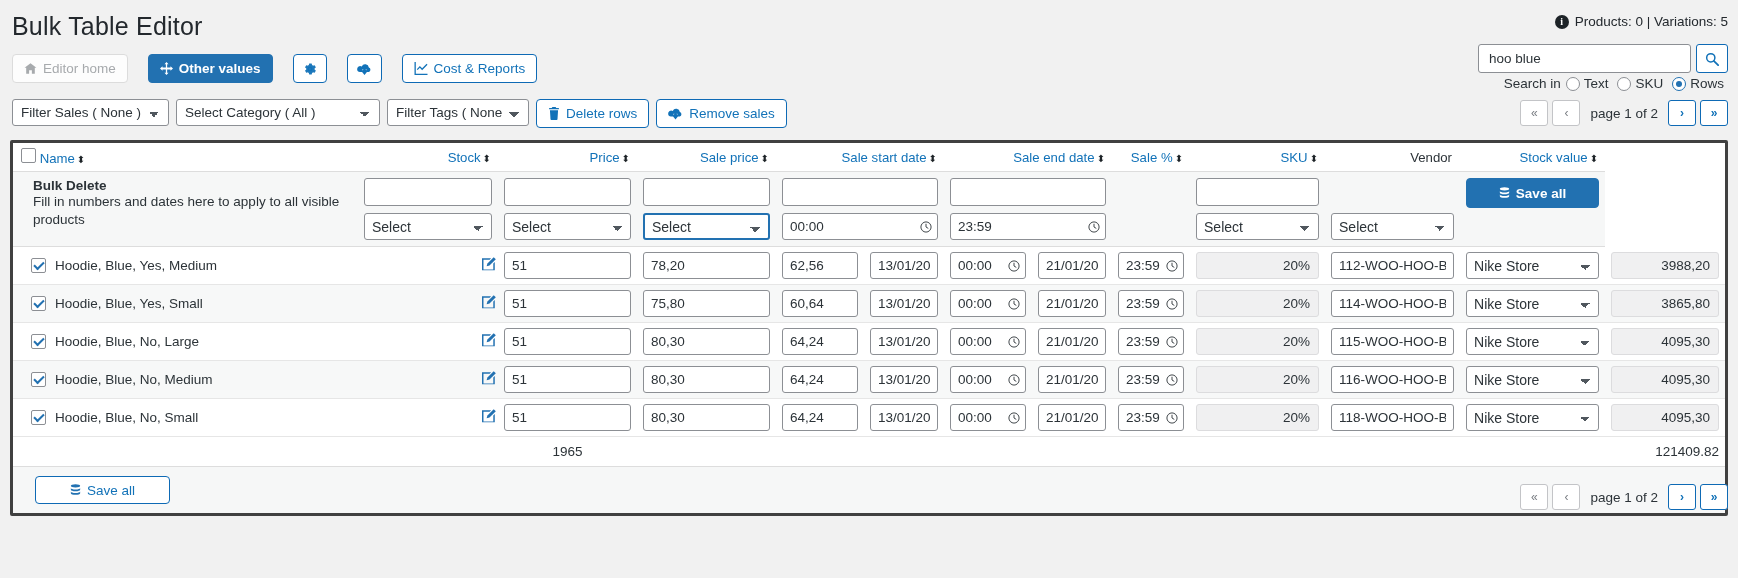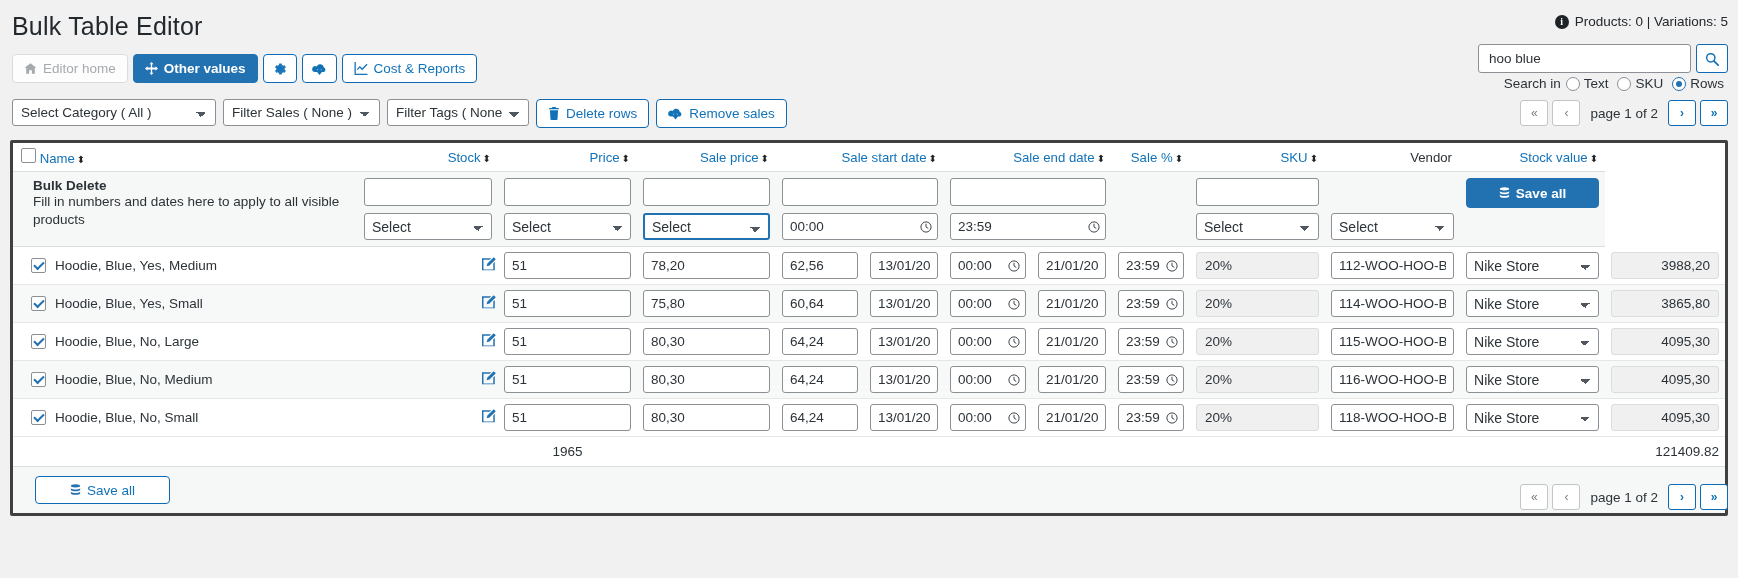--- a/index.html
+++ b/index.html
@@ -22,21 +22,21 @@
     position: absolute; right: 10px; top: 14px;
     font-size: 13.5px; color: #23282d; display: flex; align-items: center; gap: 6px;
   }
   .info-dot {
     width: 14px; height: 14px; border-radius: 50%; background: #1d2327;
     color: #fff; font-size: 10px; font-weight: bold; line-height: 14px;
     text-align: center; font-family: "Liberation Serif", serif; display:inline-block;
   }
 
   
-  .toolbar { position: absolute; left: 12px; top: 54px; display: flex; gap: 5px; align-items: stretch; }
+  .toolbar { position: absolute; left: 12px; top: 54px; display: flex; gap: 20px; align-items: stretch; }
   .btn {
     display: inline-flex; align-items: center; gap: 6px;
     height: 29px; padding: 0 11px;
     border: 1px solid #0e6ab5; border-radius: 4px;
     background: #fff; color: #1272b8; font-size: 13.5px; white-space: nowrap;
     cursor: pointer;
   }
   .btn.primary { background: #2271b1; border-color: #2271b1; color: #fff; font-weight: 600; }
   .btn.disabled { border-color: #dcdcdc; color: #a7aaad; background: #fdfdfd; cursor: default; }
   .btn.icon-only { padding: 0 9px; }
@@ -148,21 +148,21 @@
   .cb {
     width: 15px; height: 15px; border: 1px solid #8c8f94; border-radius: 2px; background: #fff;
     display: inline-flex; align-items: center; justify-content: center; flex: 0 0 auto; cursor: pointer;
   }
   .cb.checked::after {
     content: ""; width: 4px; height: 8px; border: solid #2271b1; border-width: 0 2px 2px 0;
     transform: rotate(45deg) translate(-1px,-1px);
   }
   .pct {
     height: 27px; line-height: 25px; border: 1px solid #dcdcde; border-radius: 3px;
-    background: #f0f0f1; color: #2c3338; font-size: 13.5px; text-align: left; padding: 0 8px;
+    background: #f0f0f1; color: #2c3338; font-size: 13.5px; text-align: right; padding: 0 8px;
   }
   .stockval {
     height: 27px; line-height: 25px; border: 1px solid #dcdcde; border-radius: 3px;
     background: #f0f0f1; color: #2c3338; font-size: 13.5px; text-align: right; padding: 0 8px;
   }
   .edit-ico { color: #2271b1; flex: 0 0 auto; cursor: pointer; }
 
   tr.total-row td { border-bottom: 1px solid #ddd; padding: 7px 6px; font-size: 13.5px; color: #2c3338; }
   .tot-stock { text-align: center; padding-left: 8px; }
   .tot-val { text-align: right; padding-right: 12px; }
@@ -242,25 +242,25 @@
       <span class="radio"></span>
       <span>SKU</span>
     </span>
     <span class="opt">
       <span class="radio on"></span>
       <span>Rows</span>
     </span>
   </div>
 
   <div class="filters">
+    <select class="sel sales">
+      <option>Filter Sales ( None )</option>
+    </select>
     <select class="sel cat">
       <option>Select Category ( All )</option>
-    </select>
-    <select class="sel sales">
-      <option>Filter Sales ( None )</option>
     </select>
     <select class="sel tags">
       <option>Filter Tags ( None )</option>
     </select>
     <div class="btn">
       <svg width="12" height="13" viewBox="0 0 14 16">
         <path fill="#1272b8" d="M5 0h4l.8 1.2H13v1.6H1V1.2h3.2zM2 4h10l-.7 11.1a1 1 0 0 1-1 .9H3.7a1 1 0 0 1-1-.9z"></path>
       </svg>
       <span>Delete rows</span>
     </div>

